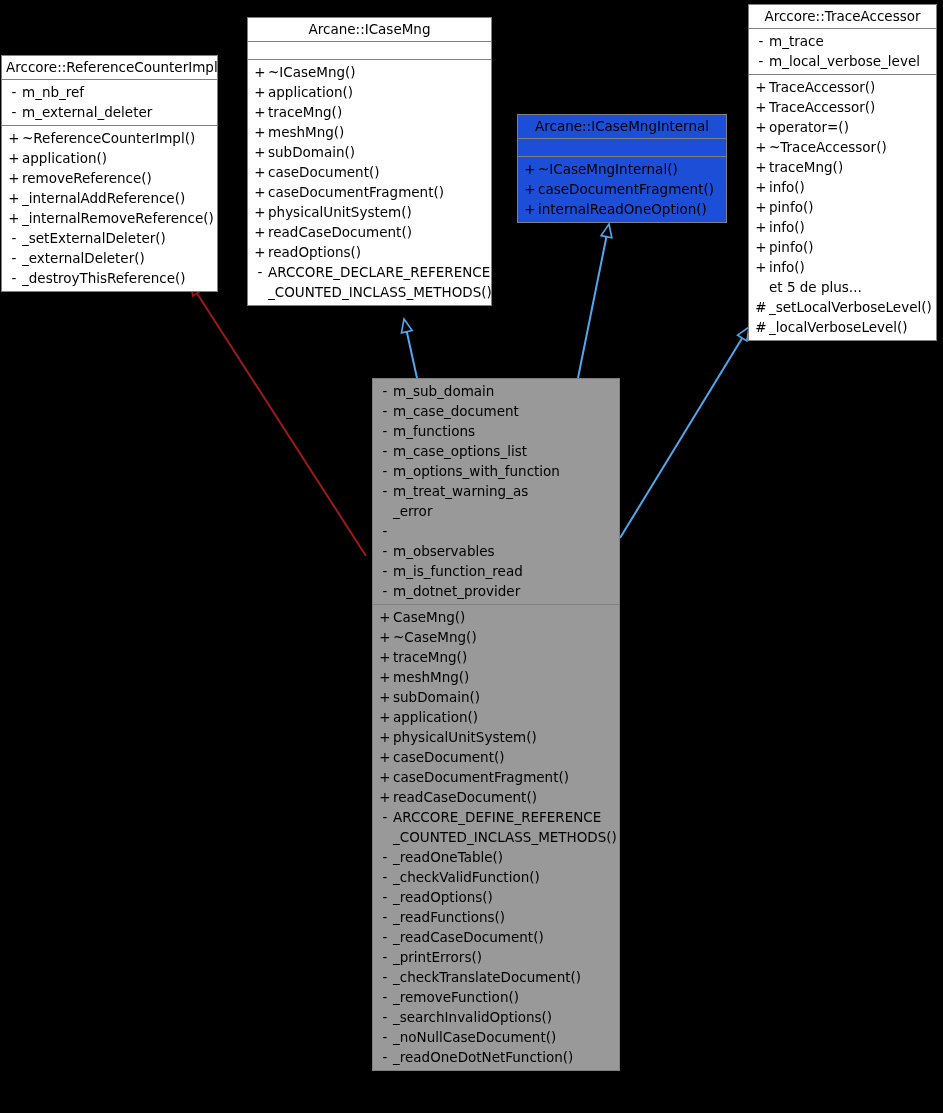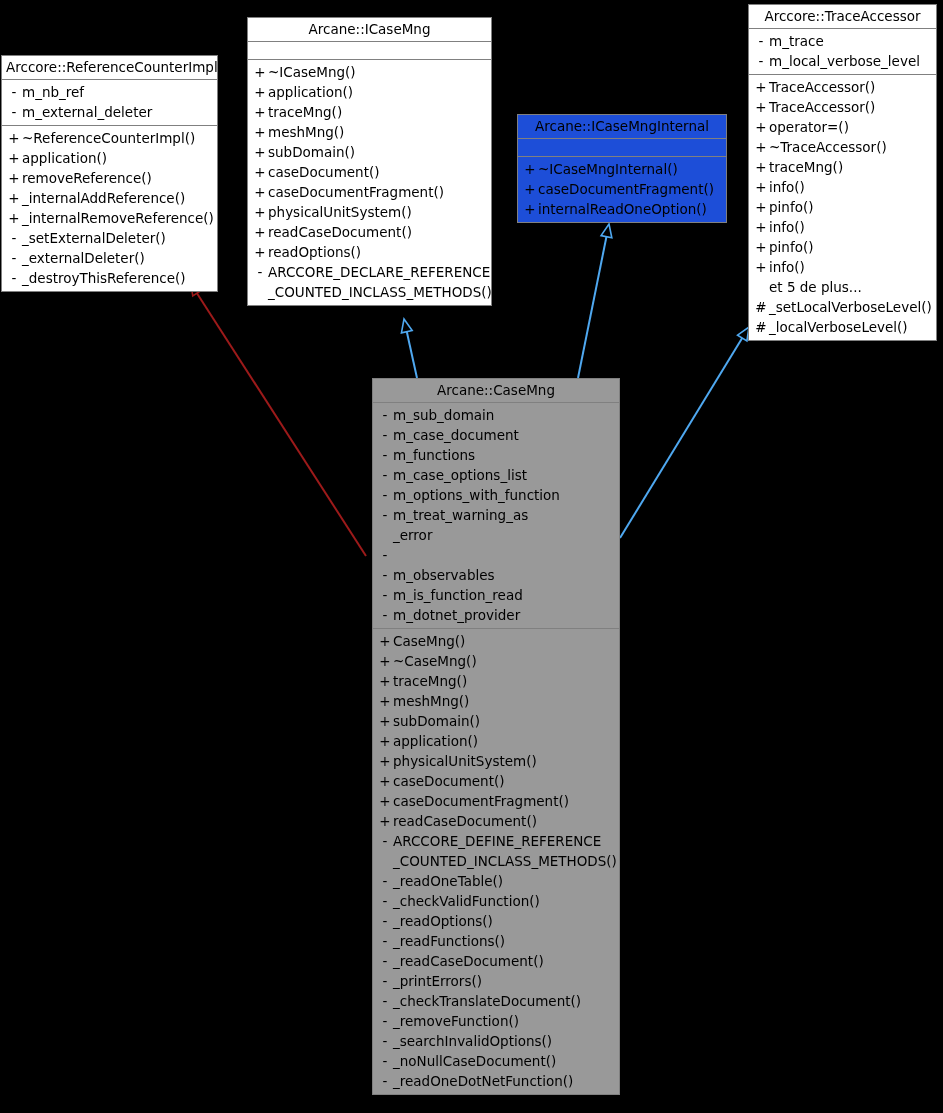--- a/index.html
+++ b/index.html
@@ -152,21 +152,20 @@
         <div class="member"><span class="vis">+</span><span class="nm">pinfo()</span></div>
         <div class="member"><span class="vis">+</span><span class="nm">info()</span></div>
         <div class="member"><span class="vis">+</span><span class="nm">pinfo()</span></div>
         <div class="member"><span class="vis">+</span><span class="nm">info()</span></div>
         <div class="member"><span class="vis"></span><span class="nm">et 5 de plus...</span></div>
         <div class="member"><span class="vis">#</span><span class="nm">_setLocalVerboseLevel()</span></div>
         <div class="member"><span class="vis">#</span><span class="nm">_localVerboseLevel()</span></div>
       </div>
     </div>
     <div class="uml-box shaded" style="left: 372px; top: 378px; width: 248px; border-color: rgb(128, 128, 128); background: rgb(153, 153, 153);">
-      <div class="box-title" style="border-bottom-color: rgb(128, 128, 128);">Arcane::CaseMng</div>
       <div class="box-section" style="border-bottom-color: rgb(128, 128, 128);">
         <div class="member"><span class="vis">-</span><span class="nm">m_sub_domain</span></div>
         <div class="member"><span class="vis">-</span><span class="nm">m_case_document</span></div>
         <div class="member"><span class="vis">-</span><span class="nm">m_functions</span></div>
         <div class="member"><span class="vis">-</span><span class="nm">m_case_options_list</span></div>
         <div class="member"><span class="vis">-</span><span class="nm">m_options_with_function</span></div>
         <div class="member"><span class="vis">-</span><span class="nm">m_treat_warning_as
 _error</span></div>
         <div class="member"><span class="vis">-</span></div>
         <div class="member"><span class="vis">-</span><span class="nm">m_observables</span></div>

